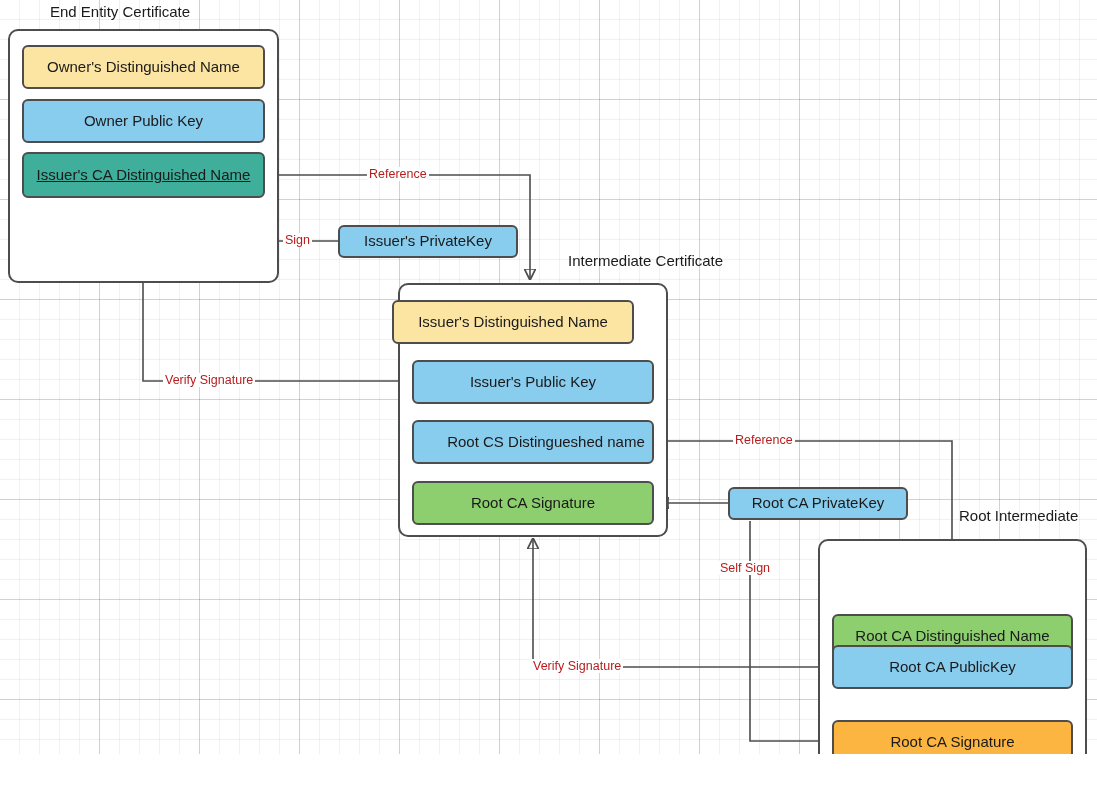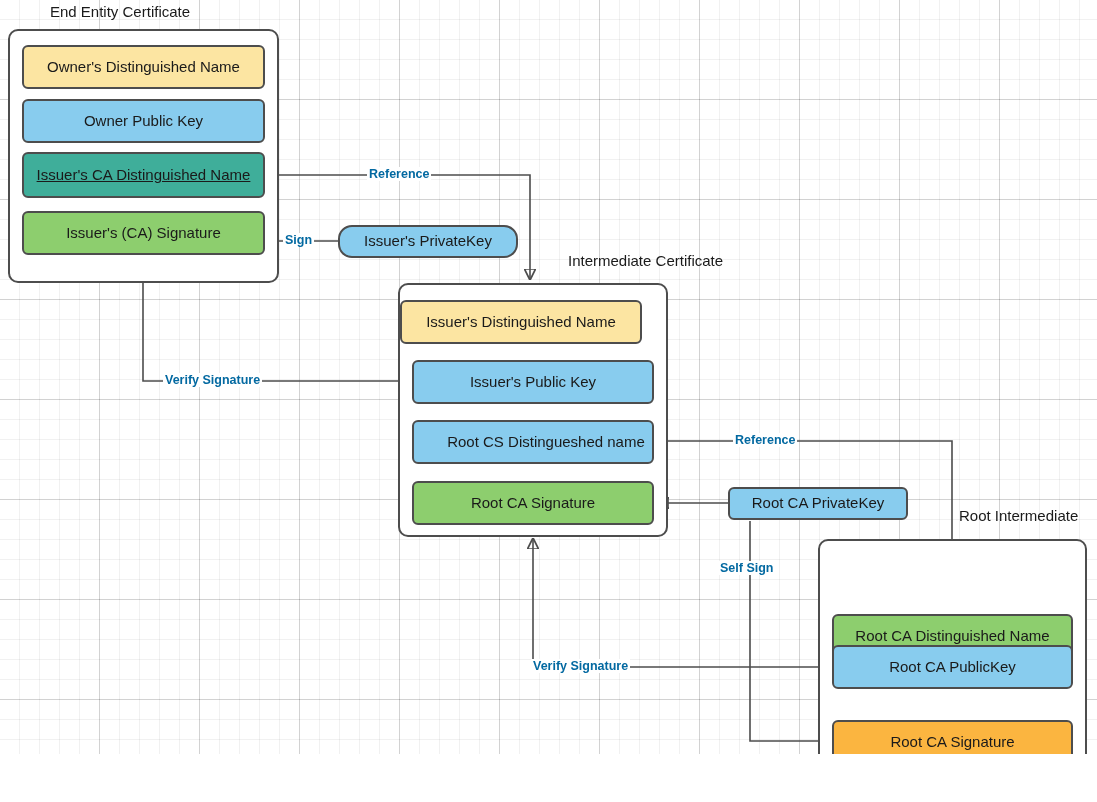--- a/index.html
+++ b/index.html
@@ -59,22 +59,22 @@
     position: absolute;
     font-size: 15px;
     color: #1A1A1A;
     white-space: nowrap;
   }
 
   
   .edge-label {
     position: absolute;
     font-size: 12.5px;
-    font-weight: bold;
-    color: #0369a1;
+    font-weight: normal;
+    color: #b91c1c;
     background: #ffffff;
     white-space: nowrap;
     padding: 0 2px;
     line-height: 14px;
   }
 
   svg.wires {
     position: absolute;
     left: 0;
     top: 0;
@@ -124,33 +124,30 @@
   </div>
 
   <div class="field c-blue" style="left:22px; top:99px; width:243px; height:44px;">
     <span>Owner Public  Key</span>
   </div>
 
   <div class="field c-teal" style="left:22px; top:152px; width:243px; height:46px;">
     <span>Issuer's CA Distinguished Name</span>
   </div>
 
-  <div class="field c-green" style="left:22px; top:211px; width:243px; height:44px;">
-    <span>Issuer's (CA) Signature</span>
-  </div>
 
-  <div class="field c-blue" style="left:338px; top:225px; width:180px; height:33px;border-radius:14px;">
+  <div class="field c-blue" style="left:338px; top:225px; width:180px; height:33px;">
     <span>Issuer's PrivateKey</span>
   </div>
 
   <div class="caption" style="left:568px; top:252px;">Intermediate Certificate</div>
 
   <div class="cert-box" style="left:398px; top:283px; width:270px; height:254px;"></div>
 
-  <div class="field c-yellow" style="left:400px; top:300px; width:242px; height:44px;">
+  <div class="field c-yellow" style="left:392px; top:300px; width:242px; height:44px;">
     <span>Issuer's Distinguished Name</span>
   </div>
 
   <div class="field c-blue" style="left:412px; top:360px; width:242px; height:44px;">
     <span>Issuer's Public  Key</span>
   </div>
 
   <div class="field c-blue" style="left:412px; top:420px; width:242px; height:44px;padding-left:32px;">
     <span>Root CS Distingueshed name</span>
   </div>

